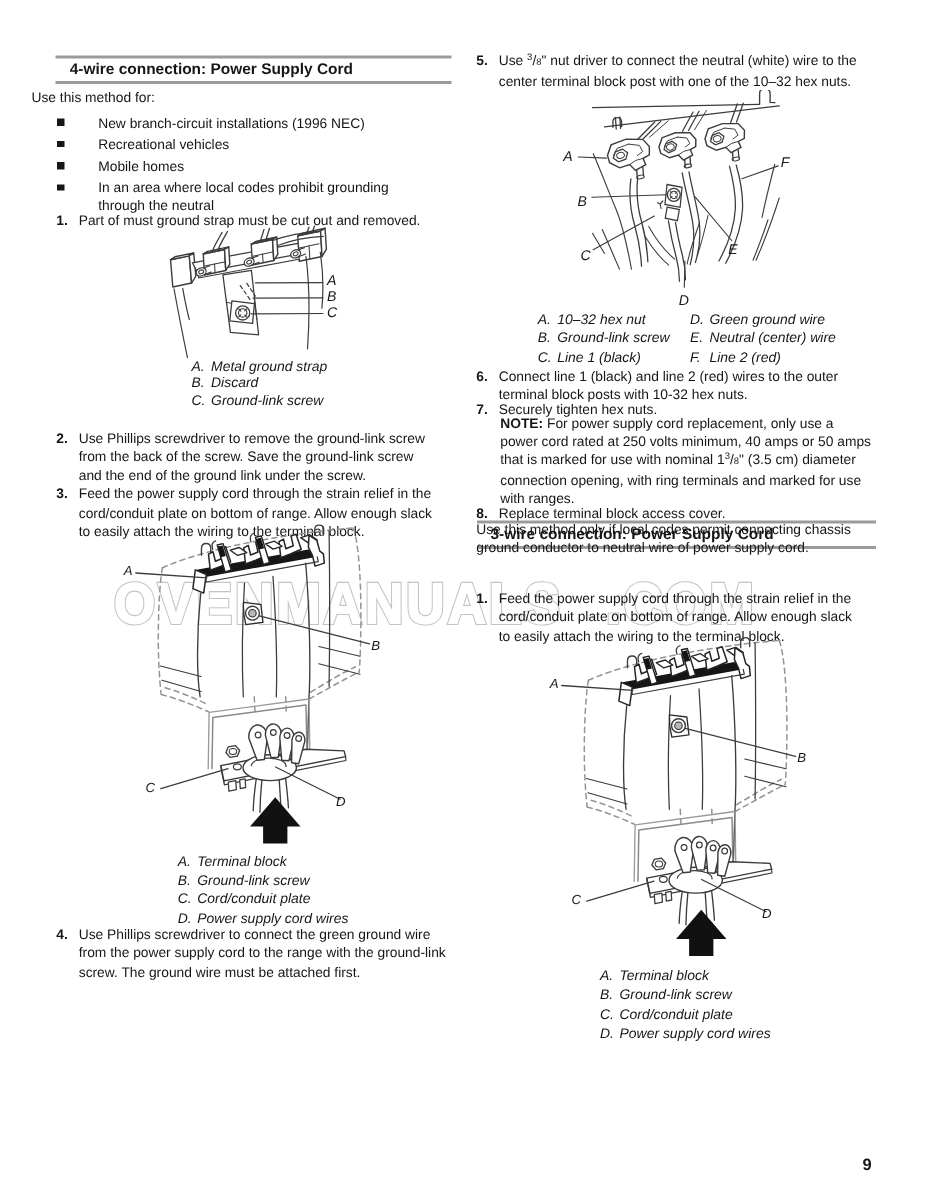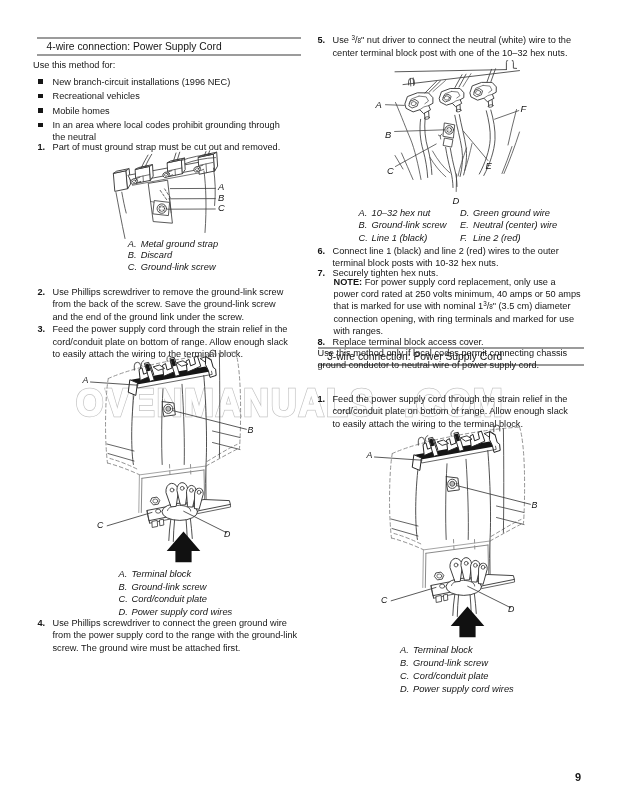--- a/index.html
+++ b/index.html
@@ -2,45 +2,45 @@
 <html><head><meta charset="utf-8"><style>
 html,body{margin:0;padding:0}
 body{width:620px;height:802px;position:relative;background:#fff;overflow:hidden;
  font-family:"Liberation Sans",sans-serif;color:#161616}
 .abs{position:absolute}
 .t{font-size:9.2px;line-height:12.4px}
 .item{position:absolute;font-size:9.2px;line-height:12.4px}
 .item .tx{display:block;padding-left:15px}
 .item .num{position:absolute;left:0;top:0;font-weight:bold}
 .bul{position:absolute;font-size:9.2px;line-height:12.4px}
-.bul .li{position:relative;padding-left:15px;margin-bottom:2px}
+.bul .li{position:relative;padding-left:28px;margin-bottom:2px}
 .bul .sq{position:absolute;left:0.5px;top:3.6px;width:4.6px;height:4.6px;background:#161616}
 .hdr{position:absolute;border-top:2px solid #9b9b9b;border-bottom:2px solid #9b9b9b}
-.hdr span{display:block;font-weight:normal;font-size:10.3px;line-height:15px;padding-left:9.5px}
+.hdr span{display:block;font-weight:bold;font-size:10.3px;line-height:15px;padding-left:9.5px}
 .cap{position:absolute;font-size:9.3px;line-height:12.5px;font-style:italic}
 .cap div{position:relative;padding-left:13px}
 .cap .cl{position:absolute;left:0}
 sup.f{font-size:6.3px;vertical-align:baseline;position:relative;top:-3px}
 sub.f{font-size:6.3px;vertical-align:baseline;position:relative;top:0px}
 </style></head><body>
 
 <svg class="abs" style="left:0;top:0" width="620" height="802" viewBox="0 0 620 802">
 <g transform="scale(0.93,1)" font-family="Liberation Sans,sans-serif" font-weight="bold" font-size="38px" letter-spacing="2.2">
 <text x="81.7" y="415.6" fill="none" stroke="#c4c4c4" stroke-width="2.7">OVENMANUALS</text>
 <text x="434.4" y="415.6" fill="none" stroke="#c4c4c4" stroke-width="2.7">.COM</text>
 <text x="81.7" y="415.6" fill="#ffffff" stroke="#ffffff" stroke-width="1.2">OVENMANUALS</text>
 <text x="434.4" y="415.6" fill="#ffffff" stroke="#ffffff" stroke-width="1.2">.COM</text>
 </g>
 </svg>
 
 <div class="hdr" style="left:37px;top:37.4px;width:263.5px">
     <span>4-wire connection: Power Supply Cord</span>
   </div>
 
-<div class="abs t" style="left:33px;top:59.3px">Use this method for:</div>
+<div class="abs t" style="left:21px;top:59.3px">Use this method for:</div>
 
 <div class="bul" style="left:37.5px;top:75.8px;width:254px">
 <div class="li"><span class="sq"></span>New branch-circuit installations (1996 NEC)</div>
 <div class="li"><span class="sq"></span>Recreational vehicles</div>
 <div class="li"><span class="sq"></span>Mobile homes</div>
 <div class="li"><span class="sq"></span>In an area where local codes prohibit grounding through the neutral</div>
 </div>
 
 <div class="item" style="left:37.5px;top:140.7px;width:255px">
     <span class="num">1.</span>

